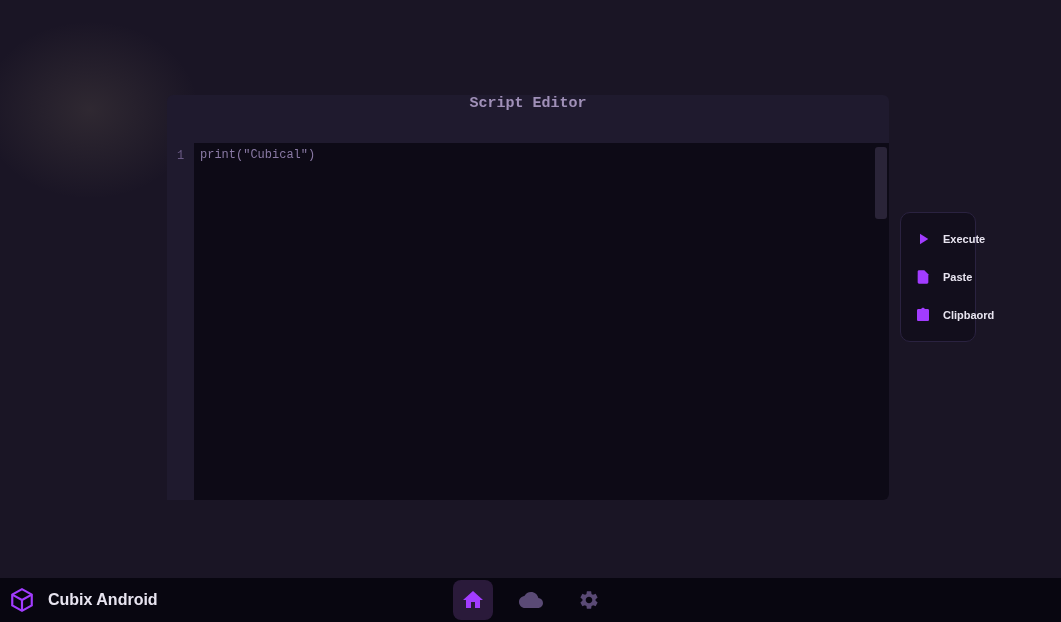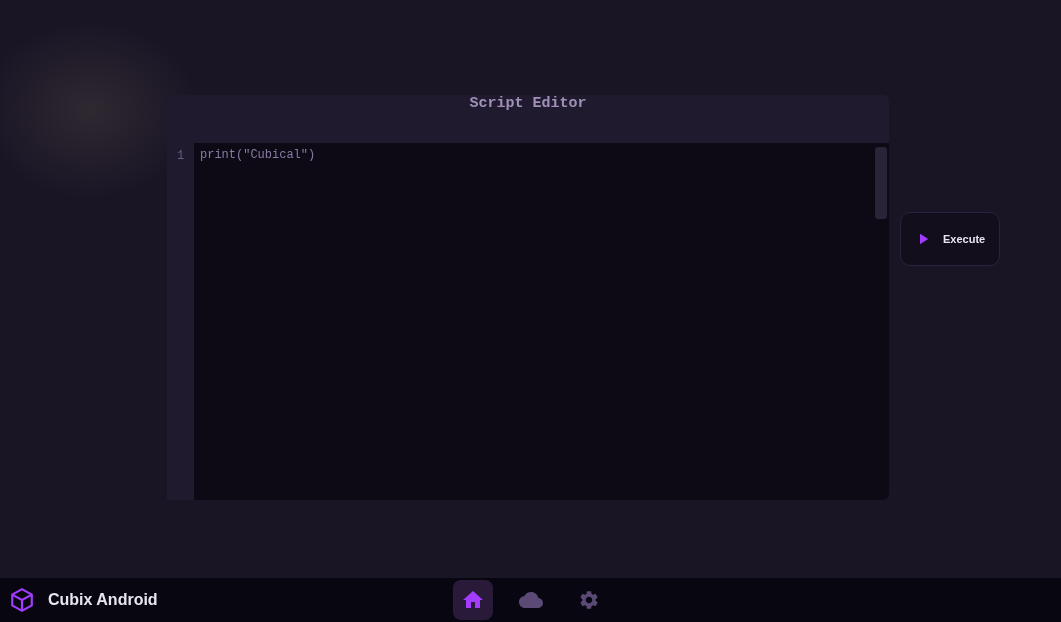--- a/index.html
+++ b/index.html
@@ -78,21 +78,21 @@
       top: 4px;
       width: 12px;
       height: 72px;
       background: #2a2438;
       border-radius: 3px;
     }
     .action-panel {
       position: absolute;
       left: 900px;
       top: 212px;
-      width: 100px;
+      width: 76px;
       background: #120e1c;
       border: 1px solid #2a2240;
       border-radius: 10px;
       padding: 8px 6px;
       display: flex;
       flex-direction: column;
       gap: 2px;
     }
     .action-btn {
       display: flex;
@@ -183,20 +183,36 @@
 </div>
 
 <div class="action-panel">
   <div class="action-btn">
     <span class="action-icon">
       <svg width="18" height="18" viewBox="0 0 24 24" fill="#a23cff">
           <path d="M8 5v14l11-7z"></path>
         </svg>
     </span>
     <span class="action-label">Execute</span>
+  </div>
+  <div class="action-btn">
+    <span class="action-icon">
+      <svg width="16" height="16" viewBox="0 0 24 24" fill="#a23cff">
+          <path d="M14 2H6c-1.1 0-2 .9-2 2v16c0 1.1.9 2 2 2h12c1.1 0 2-.9 2-2V8l-6-6z"></path>
+        </svg>
+    </span>
+    <span class="action-label">Paste</span>
+  </div>
+  <div class="action-btn">
+    <span class="action-icon">
+      <svg width="16" height="16" viewBox="0 0 24 24" fill="#a23cff">
+          <path d="M19 3h-4.18C14.4 1.84 13.3 1 12 1s-2.4.84-2.82 2H5c-1.1 0-2 .9-2 2v14c0 1.1.9 2 2 2h14c1.1 0 2-.9 2-2V5c0-1.1-.9-2-2-2z"></path>
+        </svg>
+    </span>
+    <span class="action-label">Clipbaord</span>
   </div>
 </div>
 
 <div class="bottom-bar">
   <div class="brand">
     <span class="brand-icon">
       <svg width="26" height="26" viewBox="0 0 24 24" fill="none" stroke="#a23cff" stroke-width="2">
           <path d="M12 2L3 7v10l9 5 9-5V7l-9-5z"></path>
           <path d="M12 12l9-5M12 12v10M12 12L3 7"></path>
         </svg>

